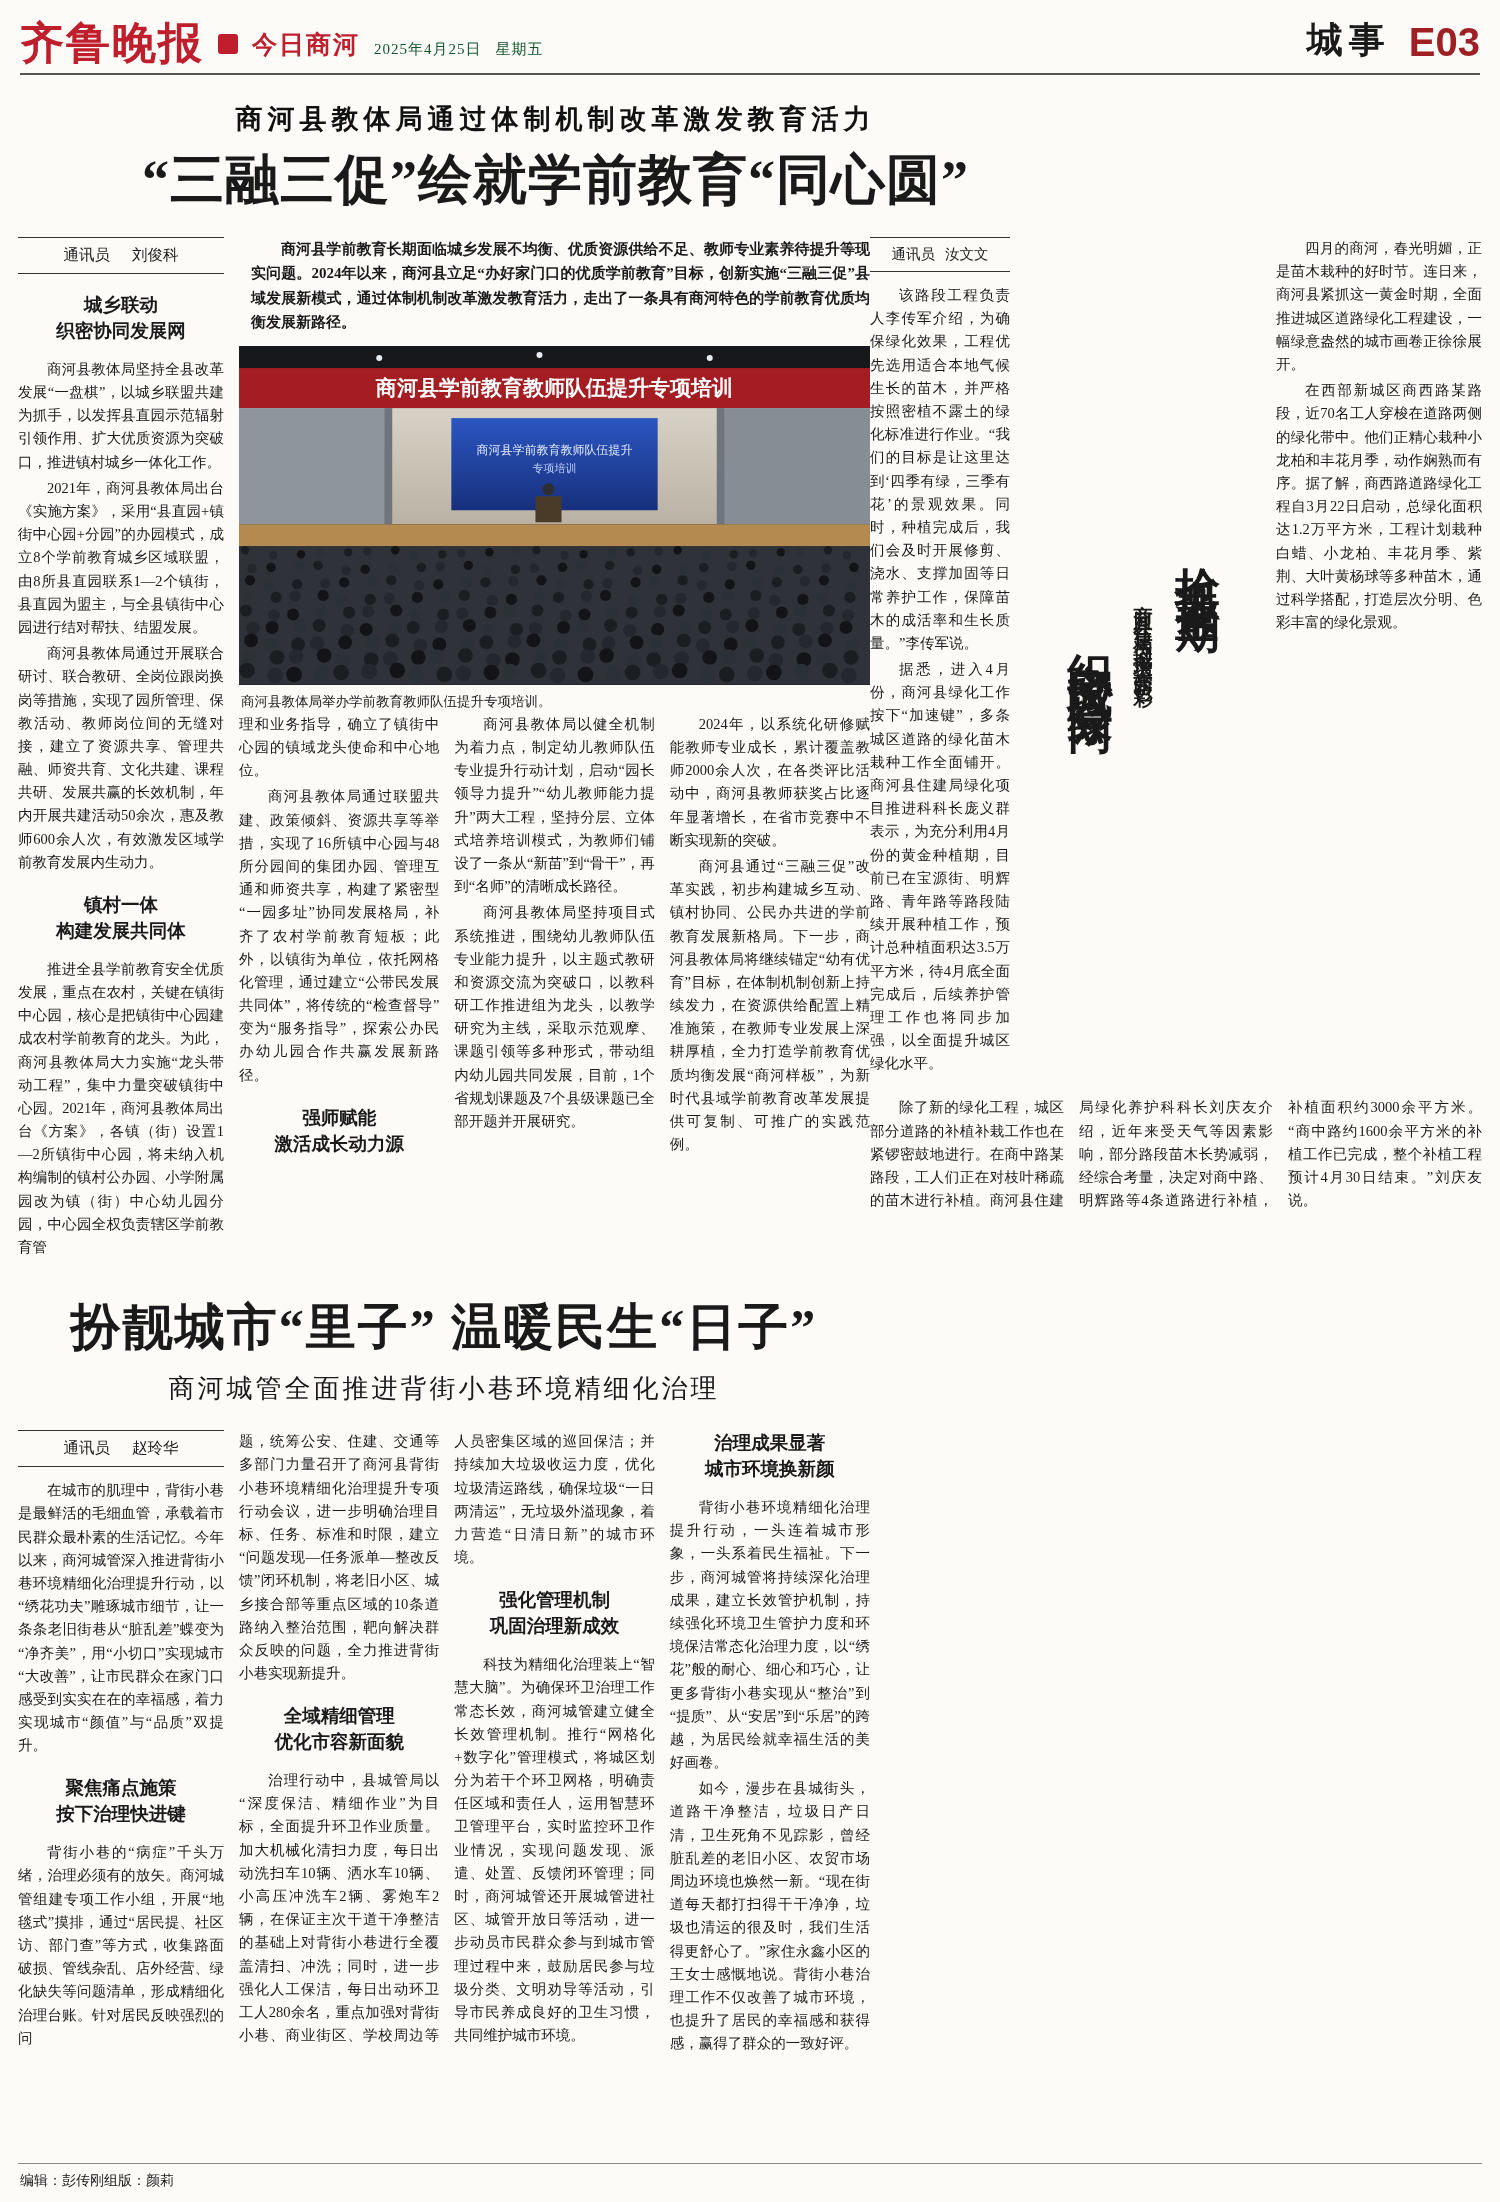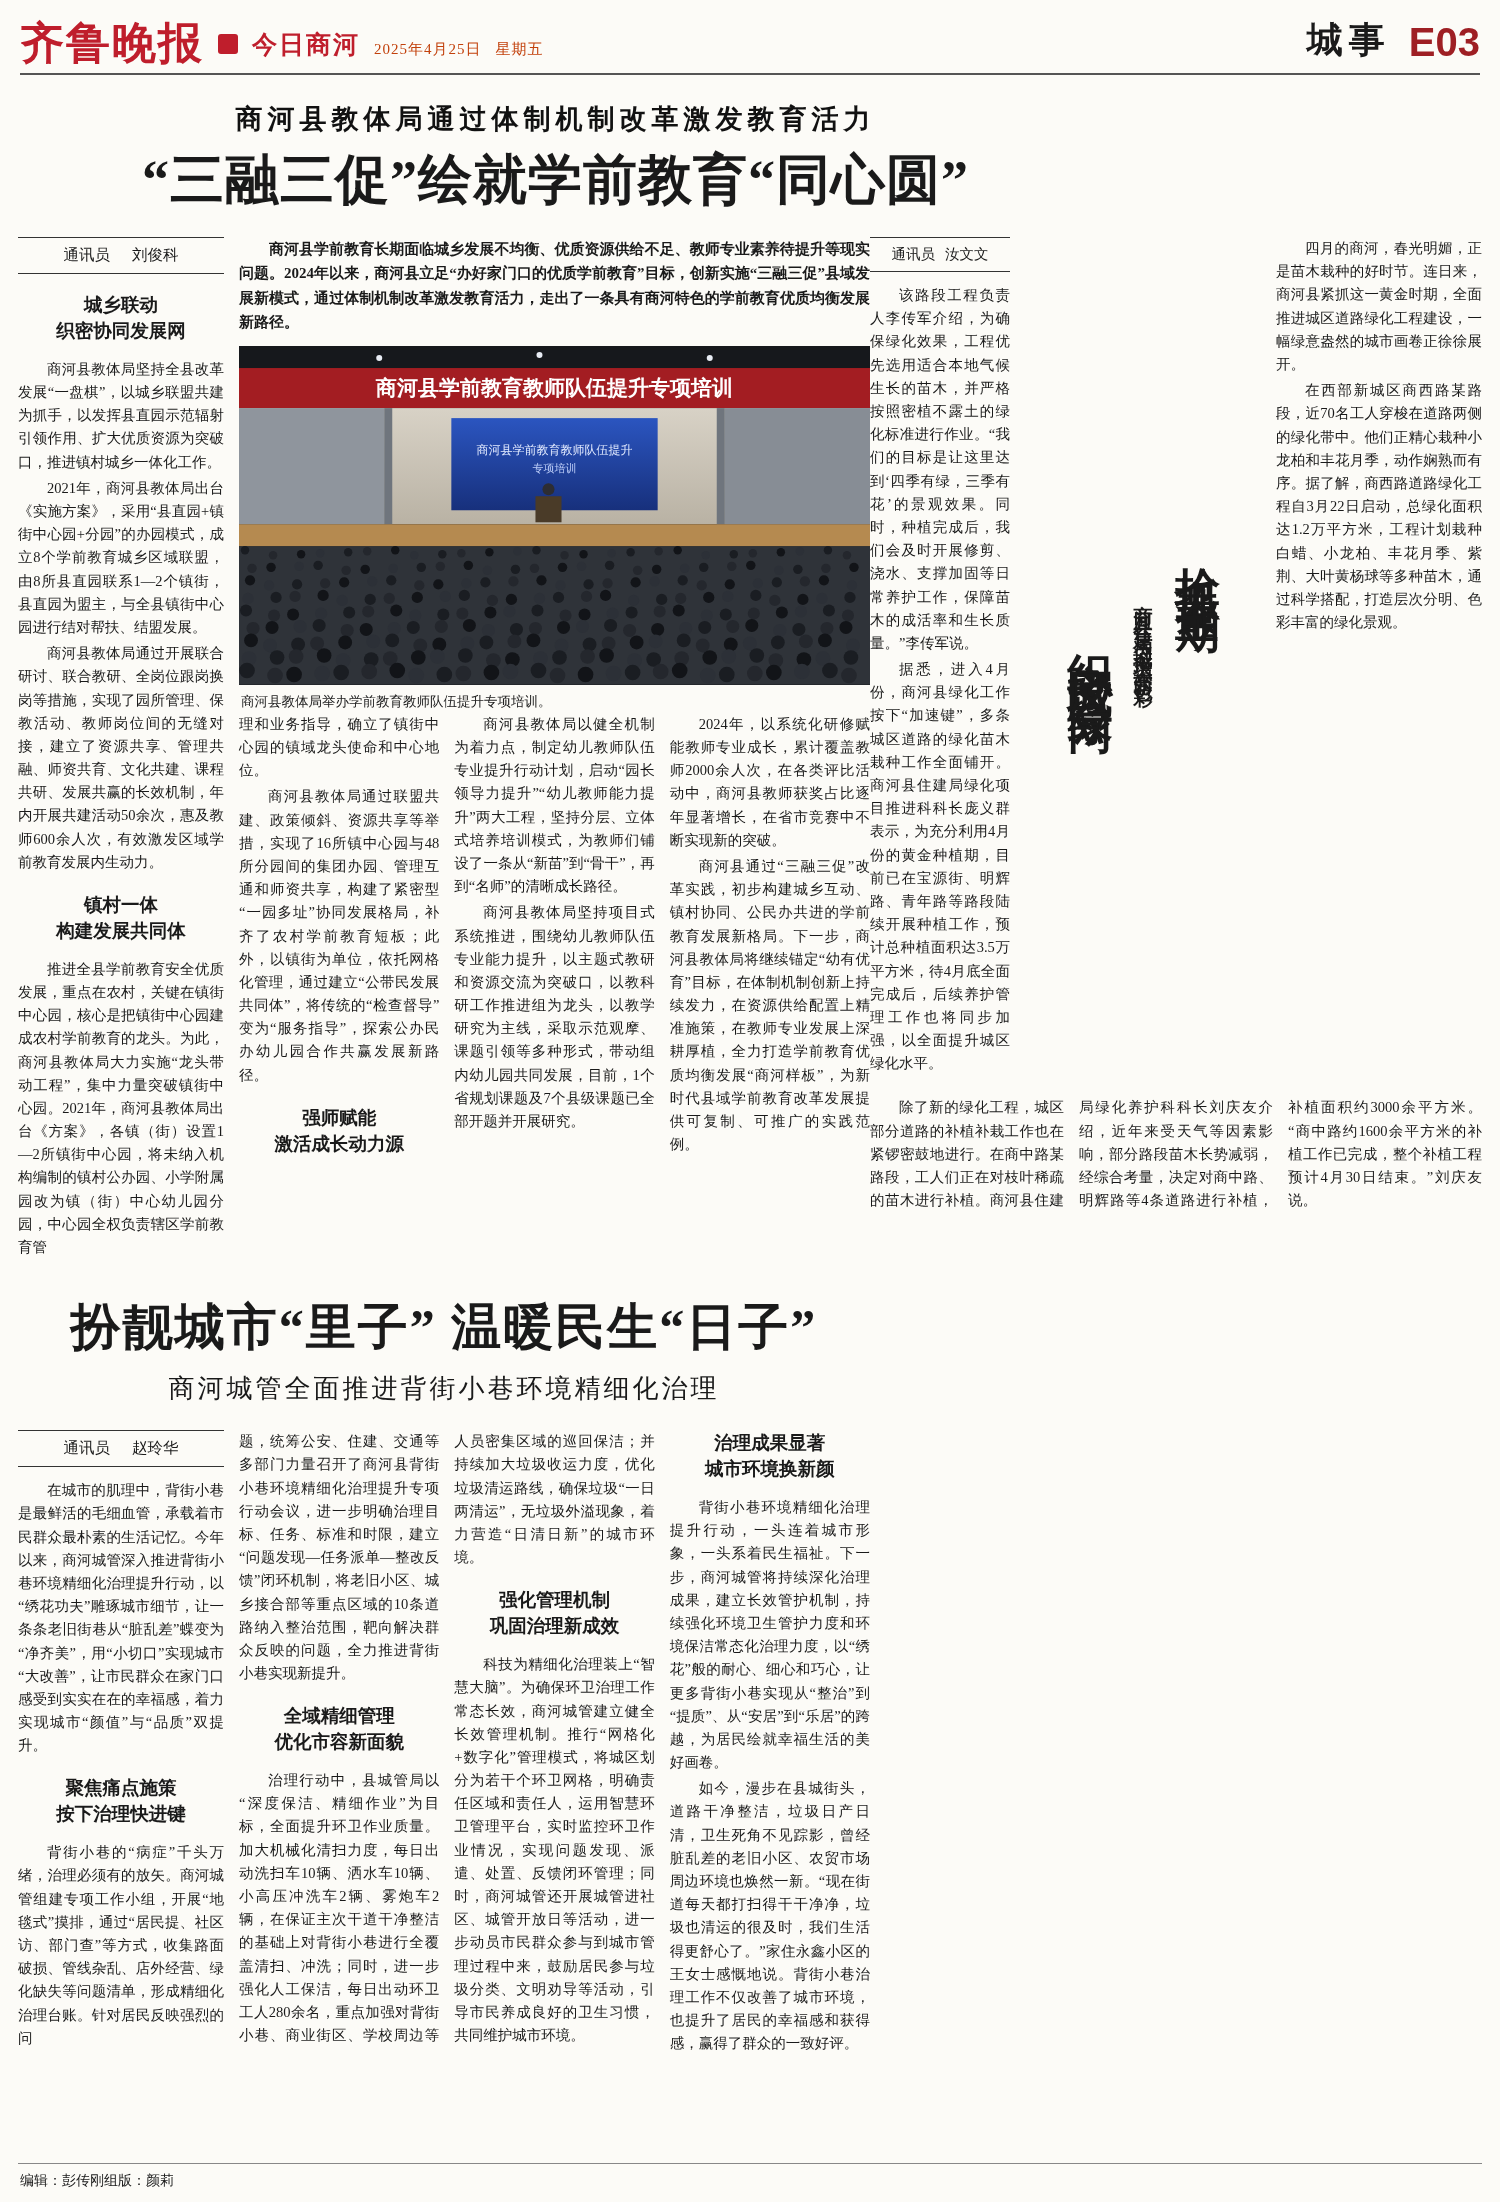--- a/index.html
+++ b/index.html
@@ -4,39 +4,39 @@
 <style>
   *{margin:0;padding:0;box-sizing:border-box;}
   body{background:#e8e6e0;font-family:"Liberation Serif","DejaVu Serif",serif;color:#1a1a1a;}
   .page{width:1500px;height:2202px;background:#fcfbf7;margin:0 auto;padding:14px 18px 10px;display:flex;flex-direction:column;overflow:hidden;}
   
   .masthead{display:flex;align-items:flex-end;justify-content:space-between;padding:2px 2px 8px;}
   .mh-left{display:flex;align-items:flex-end;gap:14px;}
   .logo{font-size:44px;font-weight:900;color:#bf1e2c;line-height:.95;letter-spacing:2px;}
   .seal{width:20px;height:20px;background:#bf1e2c;border-radius:3px;align-self:center;}
   .edition{font-size:25px;font-weight:800;color:#bf1e2c;padding-bottom:4px;letter-spacing:2px;}
-  .mh-date{font-size:15px;color:#c2410c;padding-bottom:6px;letter-spacing:1px;}
+  .mh-date{font-size:15px;color:#14532d;padding-bottom:6px;letter-spacing:1px;}
   .mh-right{display:flex;align-items:flex-end;gap:18px;}
   .section-name{font-size:36px;font-weight:900;font-family:"Liberation Sans",sans-serif;letter-spacing:6px;}
   .page-no{font-size:40px;font-weight:900;font-family:"Liberation Sans",sans-serif;color:#9e1f24;}
   .head-rule{border-top:2px solid #555;margin:0 2px 26px;}
   
   .a1-head{width:1075px;text-align:center;}
   .kicker{font-family:"Liberation Sans",sans-serif;font-size:27px;font-weight:600;letter-spacing:5px;color:#111;}
   .headline1{font-size:54px;font-weight:900;letter-spacing:1px;margin:12px 0 26px;line-height:1.15;}
   
   .content{flex:1;display:grid;grid-template-columns:1fr 612px;column-gap:0;align-items:start;}
   .side-col{width:206px;flex-shrink:0;}
   .byline{display:flex;justify-content:center;gap:22px;font-size:15.5px;border-top:1.5px solid #333;border-bottom:1.5px solid #333;padding:7px 0;margin-bottom:12px;}
   .body-p{font-size:14.5px;line-height:1.6;text-align:justify;text-indent:2em;margin-bottom:3px;}
   .no-indent{text-indent:0;}
   .col-subhead{font-family:"Liberation Sans",sans-serif;font-size:18.5px;font-weight:800;text-align:center;white-space:pre-line;line-height:1.4;margin:18px 0 14px;break-inside:avoid;}
   .a1-row{display:flex;gap:15px;}
   .a1-main{flex:1;min-width:0;}
-  .intro{font-size:15px;font-weight:600;line-height:1.62;text-align:justify;text-indent:2em;margin-bottom:12px;}
+  .intro{font-size:15px;font-weight:600;line-height:1.62;text-align:justify;text-indent:2em;margin-bottom:12px;margin-left:12px;}
   .photo{display:block;width:100%;height:auto;background:#1e2126;}
   .caption{font-size:13.5px;color:#222;margin:8px 2px 2px;}
   .flow3{column-count:3;column-gap:15px;}
   
   .article2{margin-top:32px;}
   .headline2{font-size:50px;font-weight:900;text-align:center;letter-spacing:2px;}
   .dek{font-size:26px;text-align:center;margin:10px 0 24px;letter-spacing:3px;}
   .a2-row{display:flex;gap:15px;}
   .a2-flow{flex:1;min-width:0;}
   

